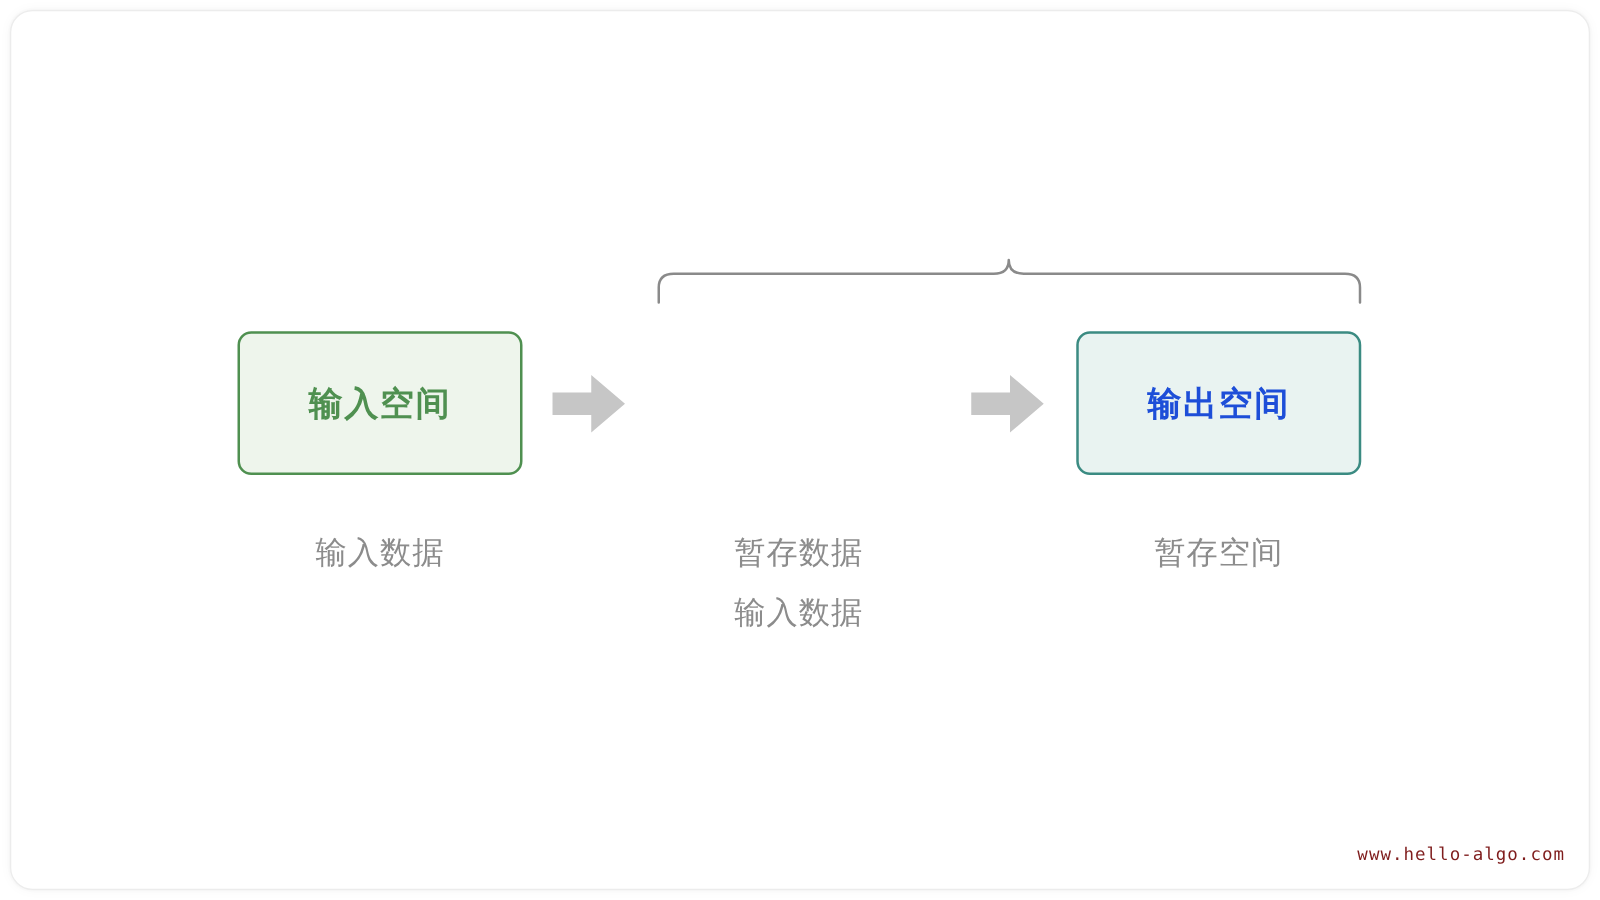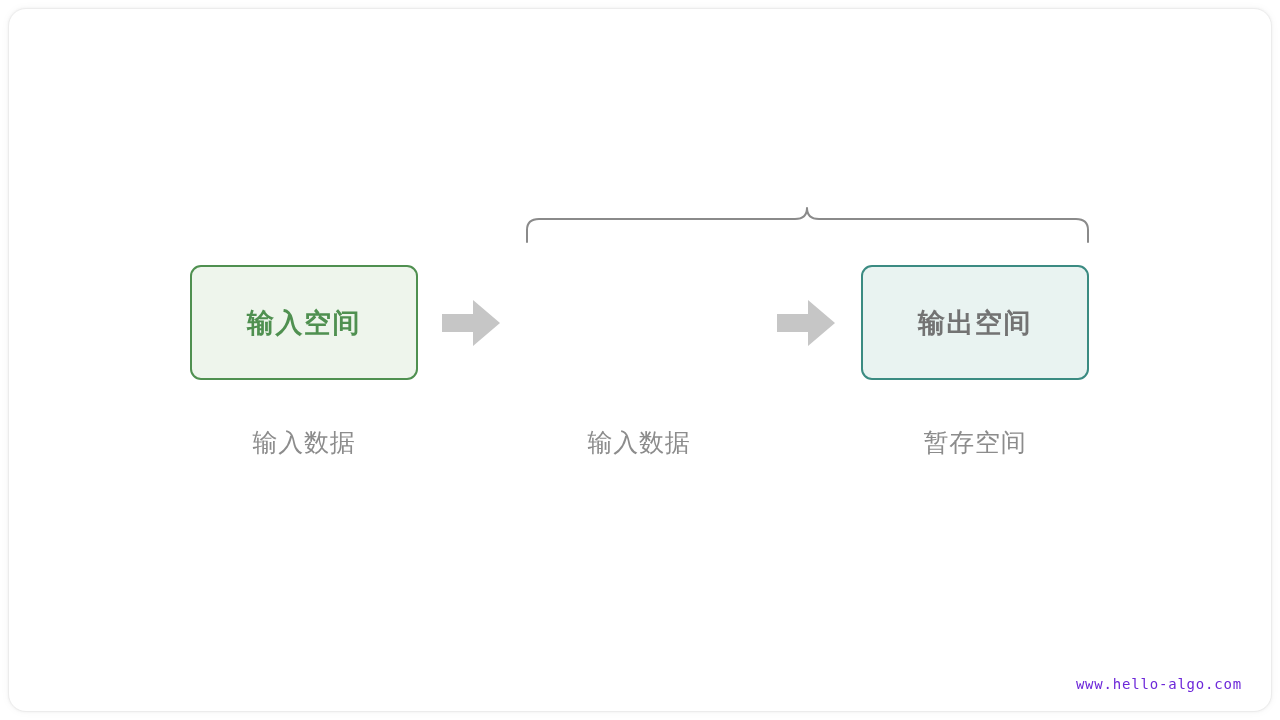--- a/index.html
+++ b/index.html
@@ -88,21 +88,21 @@
     letter-spacing: 1.5px;
   }
 
   .node.n0 { left: 0px;   background: #eef5ec; border-color: #4f9050; }
   .node.n0 .node-label { color: #4f9050; }
 
   .node.n1 { left: 335px; background: #e8f4fc; border-color: #1a7fc8; }
   .node.n1 .node-label { color: #1a7fc8; }
 
   .node.n2 { left: 671px; background: #e9f3f1; border-color: #3b8b82; }
-  .node.n2 .node-label { color: #737373; }
+  .node.n2 .node-label { color: #1d4ed8; }
 
   
   .arrow {
     position: absolute;
     top: 33px;
     width: 62px;
     height: 50px;
   }
   .arrow.a0 { left: 250px; }
   .arrow.a1 { left: 585px; }
@@ -128,26 +128,26 @@
     font-size: 25px;
     line-height: 48px;
     color: #8c8c8c;
     letter-spacing: 0.8px;
     white-space: nowrap;
   }
 
   
   .watermark {
     position: absolute;
-    right: 38px;
+    right: 28px;
     bottom: 28px;
     font-family: "DejaVu Sans Mono", "Liberation Mono", monospace;
     font-size: 14px;
     letter-spacing: 0.8px;
-    color: #6d28d9;
+    color: #7f1d1d;
   }
 </style>
 </head>
 <body>
 
 <div id="canvas">
 
   <div class="frame"></div>
 
 
@@ -190,20 +190,21 @@
 
   </div>
 
   <div class="subcols">
 
     <div class="subcol c0">
       <div class="sub-item">输入数据</div>
     </div>
 
     <div class="subcol c1">
+      <div class="sub-item">暂存数据</div>
       <div class="sub-item">输入数据</div>
     </div>
 
     <div class="subcol c2">
       <div class="sub-item">暂存空间</div>
     </div>
 
   </div>
 
   <div class="watermark">www.hello-algo.com</div>

